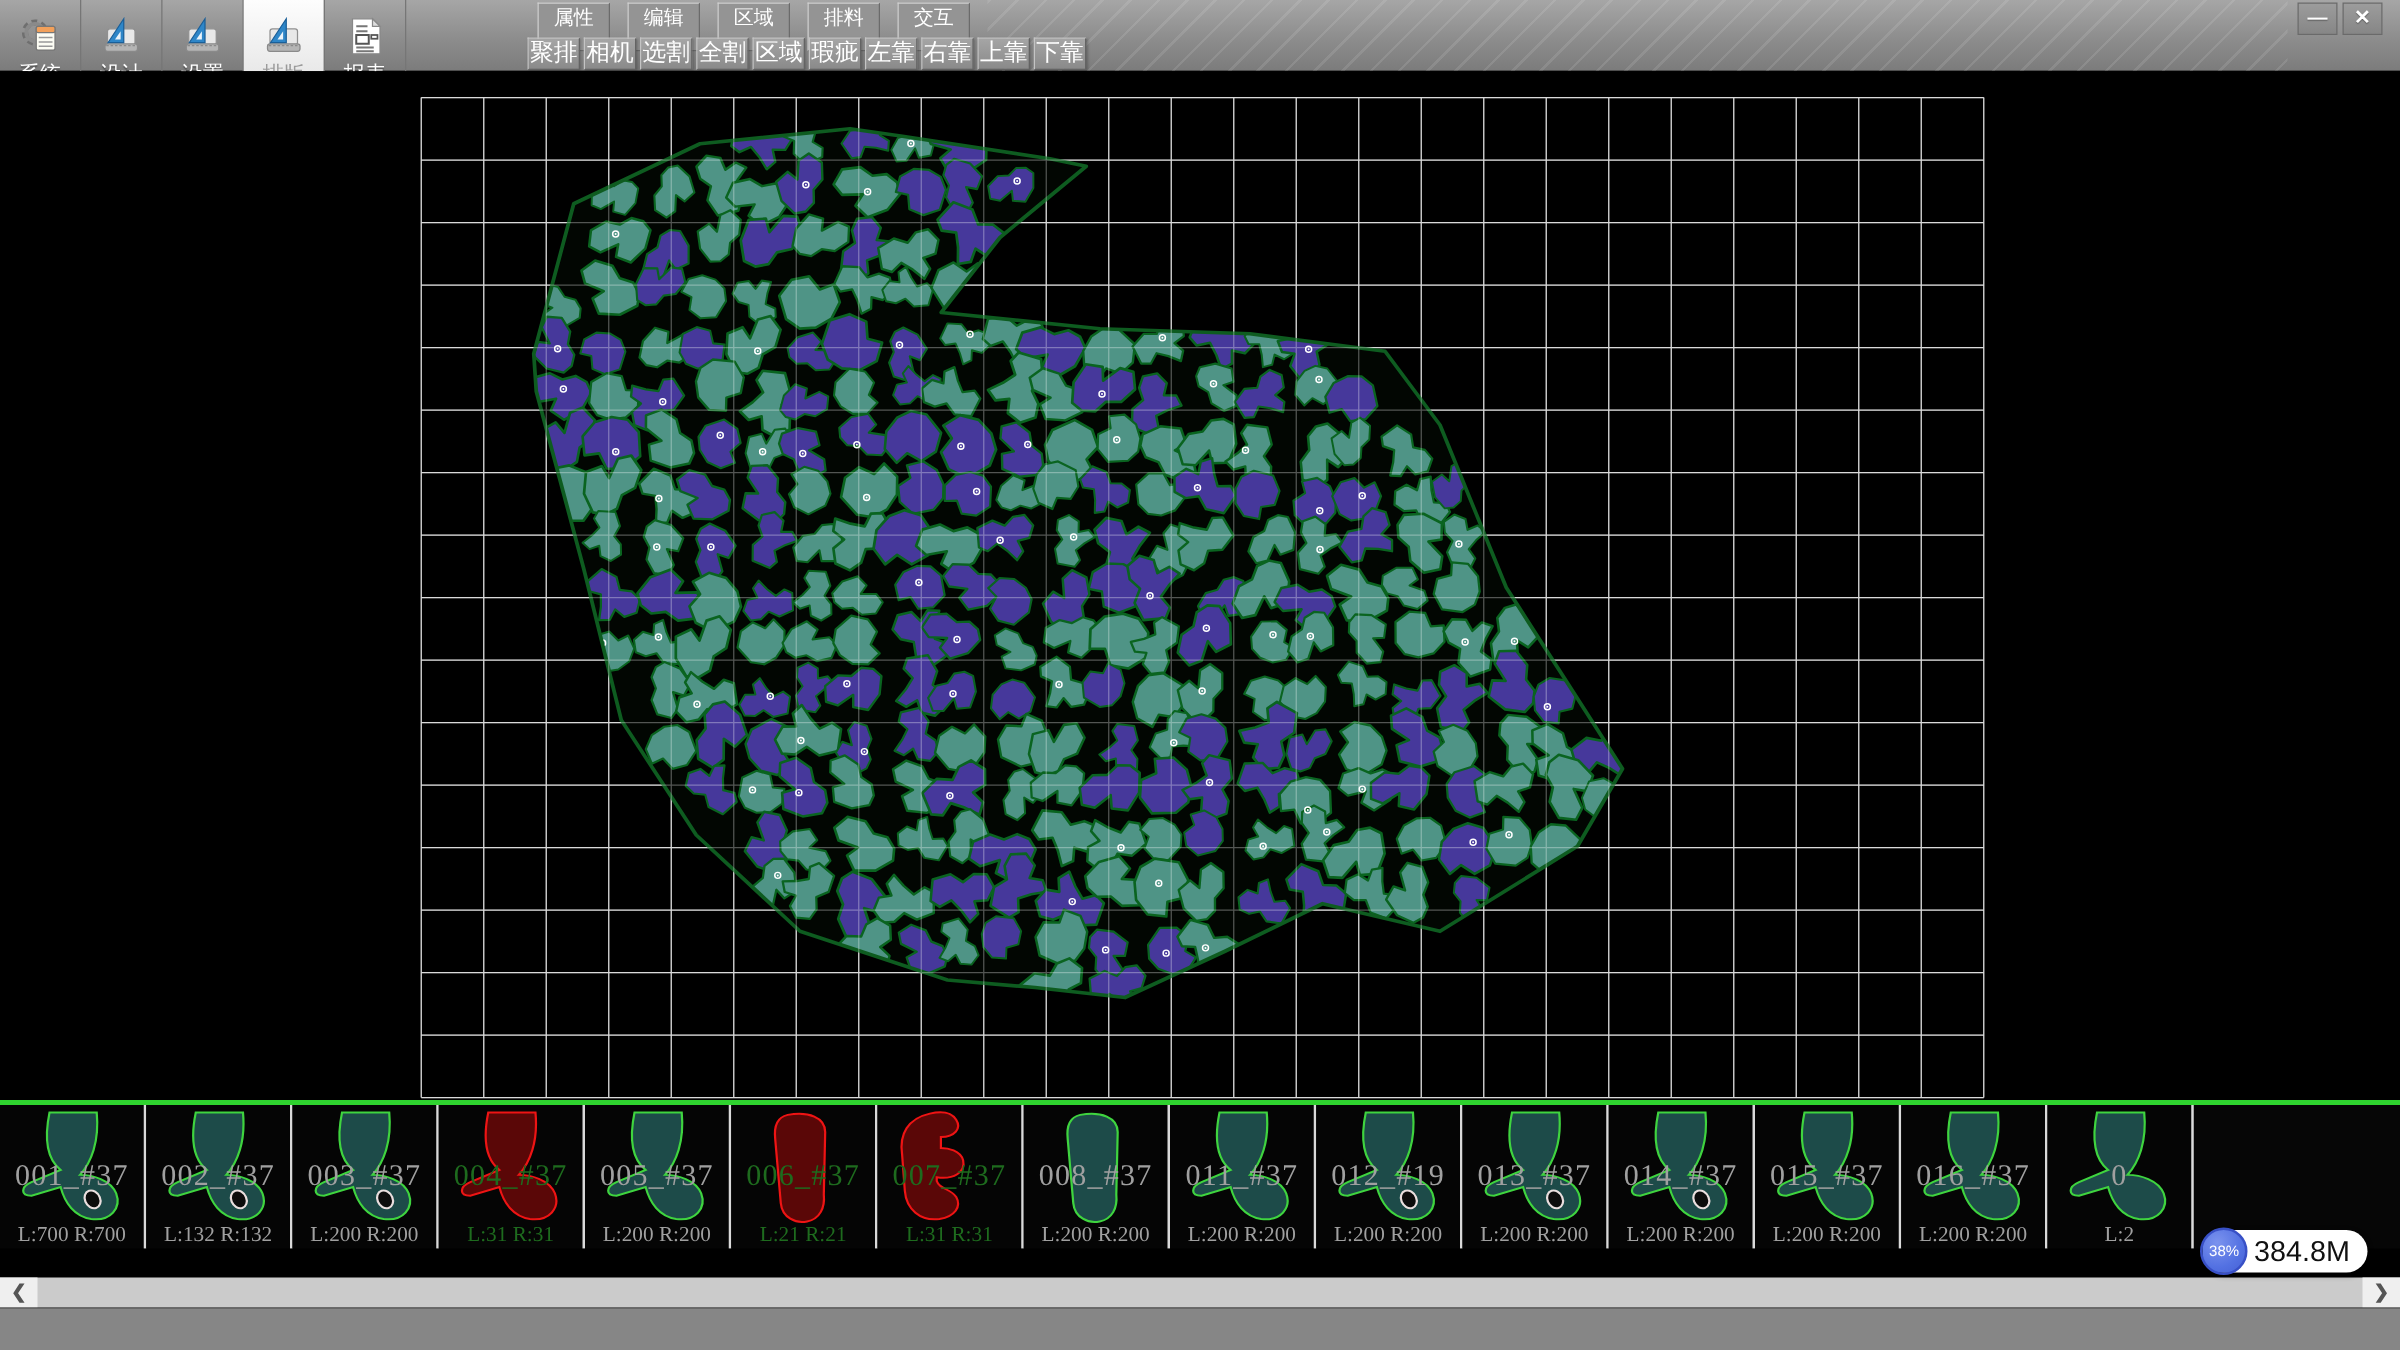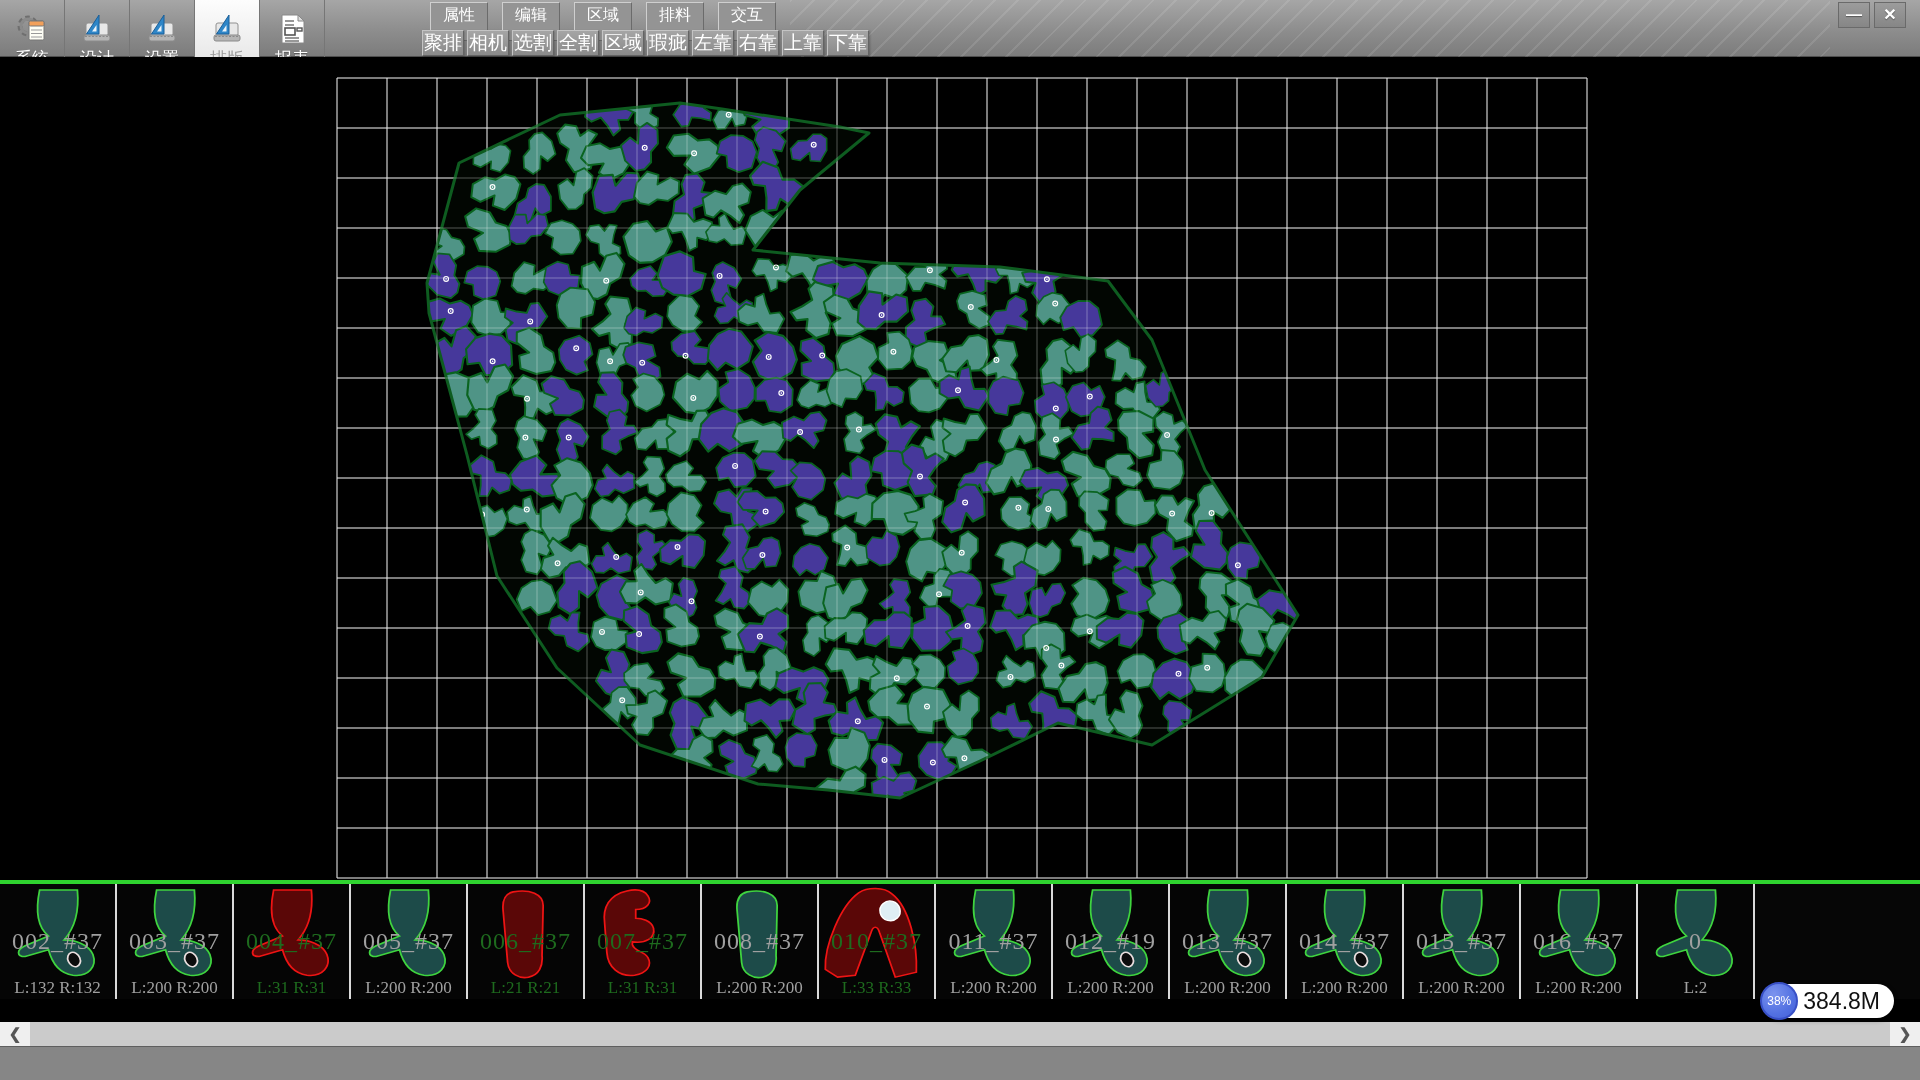--- a/index.html
+++ b/index.html
@@ -615,20 +615,28 @@
   </svg>
 </div>
 
 <div class="green-sep"></div>
 <div class="thumb-strip" id="thumb-strip">
     <div class="thumb-cell">
       <svg class="piece" viewBox="0 0 100 100" preserveAspectRatio="none">
         <path d="M33,4 C29,26 31,42 41,51 L20,61 C12,65 12,72 20,72 L41,65 C44,78 51,89 63,91 C77,93 85,82 81,70 C77,59 64,55 55,55 C63,45 69,28 67,4 Z" fill="#1d4b49" stroke="#3fd43f" stroke-width="1.6"></path>
         <ellipse cx="64" cy="75" rx="5.5" ry="7.5" transform="rotate(-20 64 75)" fill="#0c0c0c" stroke="#e9dede" stroke-width="1.6"></ellipse>
       </svg>
+     <div class="thumb-label label-gray">001_#37</div>
+     <div class="thumb-lr label-gray">L:700 R:700</div>
+    </div>
+    <div class="thumb-cell">
+      <svg class="piece" viewBox="0 0 100 100" preserveAspectRatio="none">
+        <path d="M33,4 C29,26 31,42 41,51 L20,61 C12,65 12,72 20,72 L41,65 C44,78 51,89 63,91 C77,93 85,82 81,70 C77,59 64,55 55,55 C63,45 69,28 67,4 Z" fill="#1d4b49" stroke="#3fd43f" stroke-width="1.6"></path>
+        <ellipse cx="64" cy="75" rx="5.5" ry="7.5" transform="rotate(-20 64 75)" fill="#0c0c0c" stroke="#e9dede" stroke-width="1.6"></ellipse>
+      </svg>
      <div class="thumb-label label-gray">002_#37</div>
      <div class="thumb-lr label-gray">L:132 R:132</div>
     </div>
     <div class="thumb-cell">
       <svg class="piece" viewBox="0 0 100 100" preserveAspectRatio="none">
         <path d="M33,4 C29,26 31,42 41,51 L20,61 C12,65 12,72 20,72 L41,65 C44,78 51,89 63,91 C77,93 85,82 81,70 C77,59 64,55 55,55 C63,45 69,28 67,4 Z" fill="#1d4b49" stroke="#3fd43f" stroke-width="1.6"></path>
         <ellipse cx="64" cy="75" rx="5.5" ry="7.5" transform="rotate(-20 64 75)" fill="#0c0c0c" stroke="#e9dede" stroke-width="1.6"></ellipse>
       </svg>
      <div class="thumb-label label-gray">003_#37</div>
      <div class="thumb-lr label-gray">L:200 R:200</div>
@@ -660,28 +668,20 @@
       </svg>
      <div class="thumb-label label-green">007_#37</div>
      <div class="thumb-lr label-green">L:31 R:31</div>
     </div>
     <div class="thumb-cell">
       <svg class="piece" viewBox="0 0 100 100" preserveAspectRatio="none">
         <path d="M38,6 C30,8 28,16 29,26 L33,78 C34,90 44,95 52,93 C61,91 65,82 64,71 L65,20 C65,8 53,3 38,6 Z" fill="#1d4b49" stroke="#3fd43f" stroke-width="1.6"></path>
       </svg>
      <div class="thumb-label label-gray">008_#37</div>
      <div class="thumb-lr label-gray">L:200 R:200</div>
-    </div>
-    <div class="thumb-cell">
-      <svg class="piece" viewBox="0 0 100 100" preserveAspectRatio="none">
-        <path d="M14,93 L3,85 C2,60 17,20 33,7 C41,1 56,1 63,8 C79,22 86,60 85,88 L66,93 L52,48 C50,40 46,40 44,48 L30,91 Z" fill="#5a0707" stroke="#ee1414" stroke-width="1.6"></path>
-        <path d="M55,18 C60,13 68,15 70,23 C72,31 66,37 59,35 C52,33 50,23 55,18 Z" fill="#dfeef4" stroke="#ffffff" stroke-width="1.4"></path>
-      </svg>
-     <div class="thumb-label label-green">010_#37</div>
-     <div class="thumb-lr label-green">L:33 R:33</div>
     </div>
     <div class="thumb-cell">
       <svg class="piece" viewBox="0 0 100 100" preserveAspectRatio="none">
         <path d="M33,4 C29,26 31,42 41,51 L20,61 C12,65 12,72 20,72 L41,65 C44,78 51,89 63,91 C77,93 85,82 81,70 C77,59 64,55 55,55 C63,45 69,28 67,4 Z" fill="#1d4b49" stroke="#3fd43f" stroke-width="1.6"></path>
       </svg>
      <div class="thumb-label label-gray">011_#37</div>
      <div class="thumb-lr label-gray">L:200 R:200</div>
     </div>
     <div class="thumb-cell">
       <svg class="piece" viewBox="0 0 100 100" preserveAspectRatio="none">

